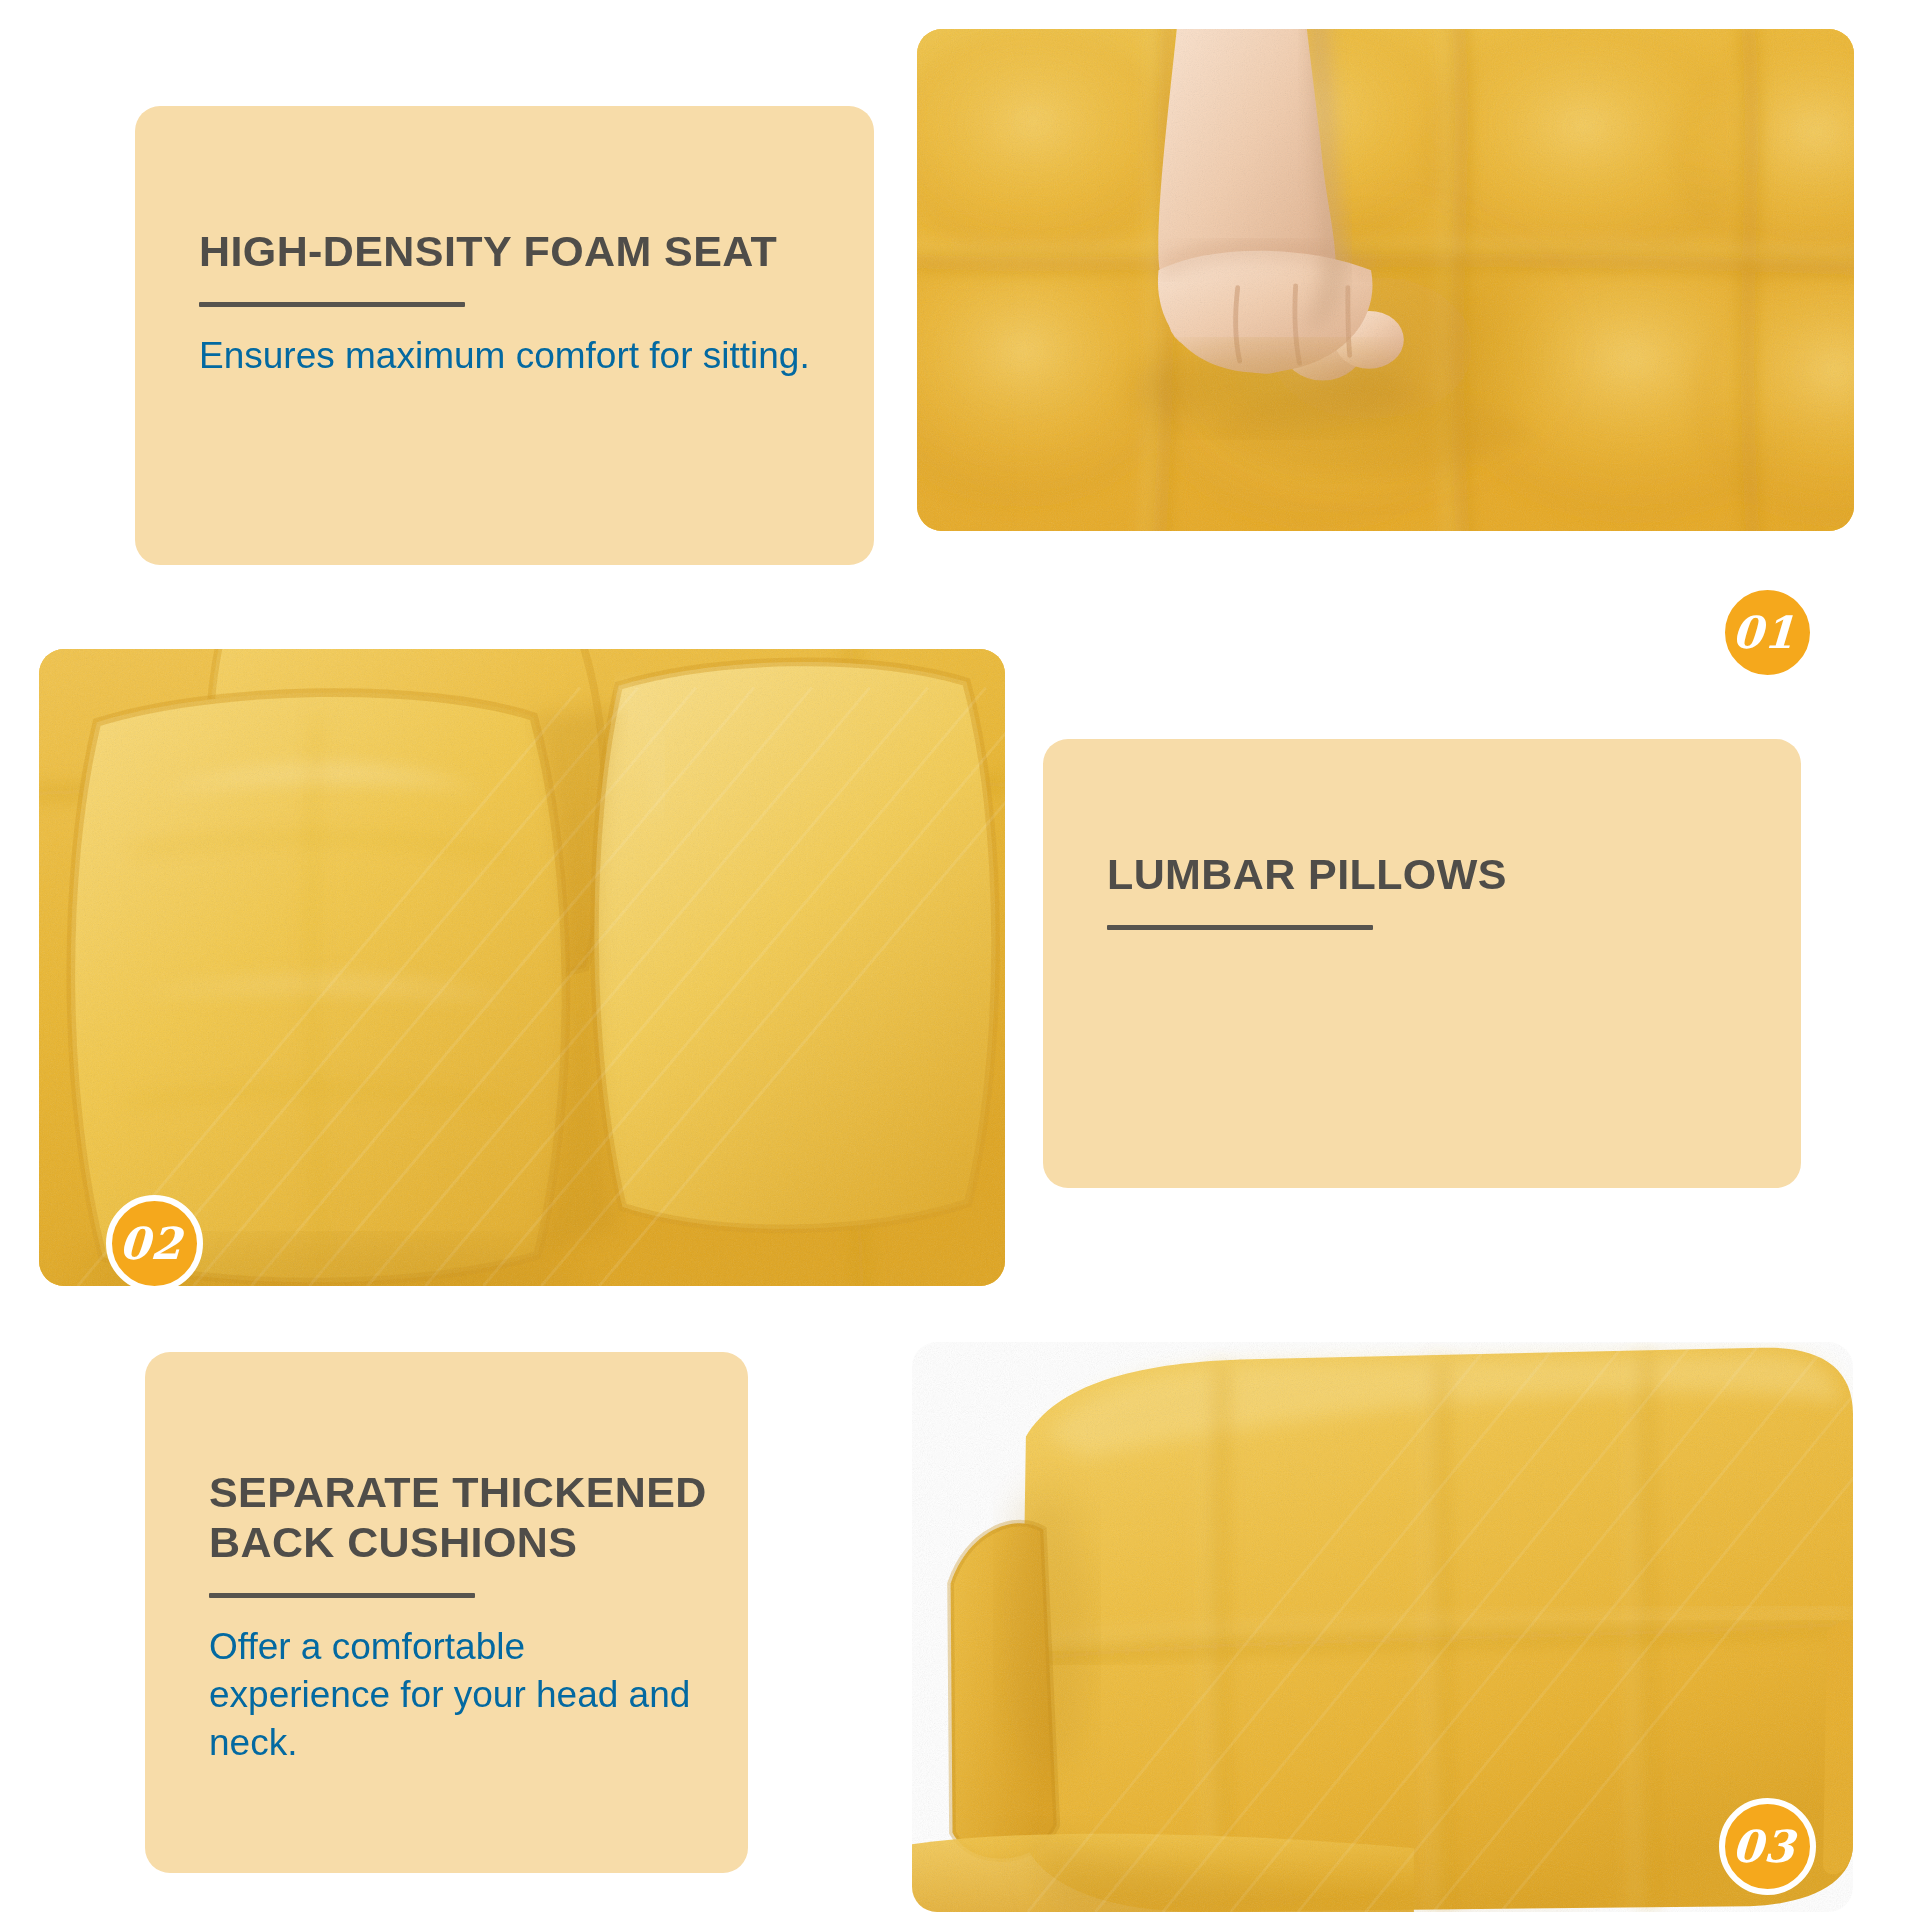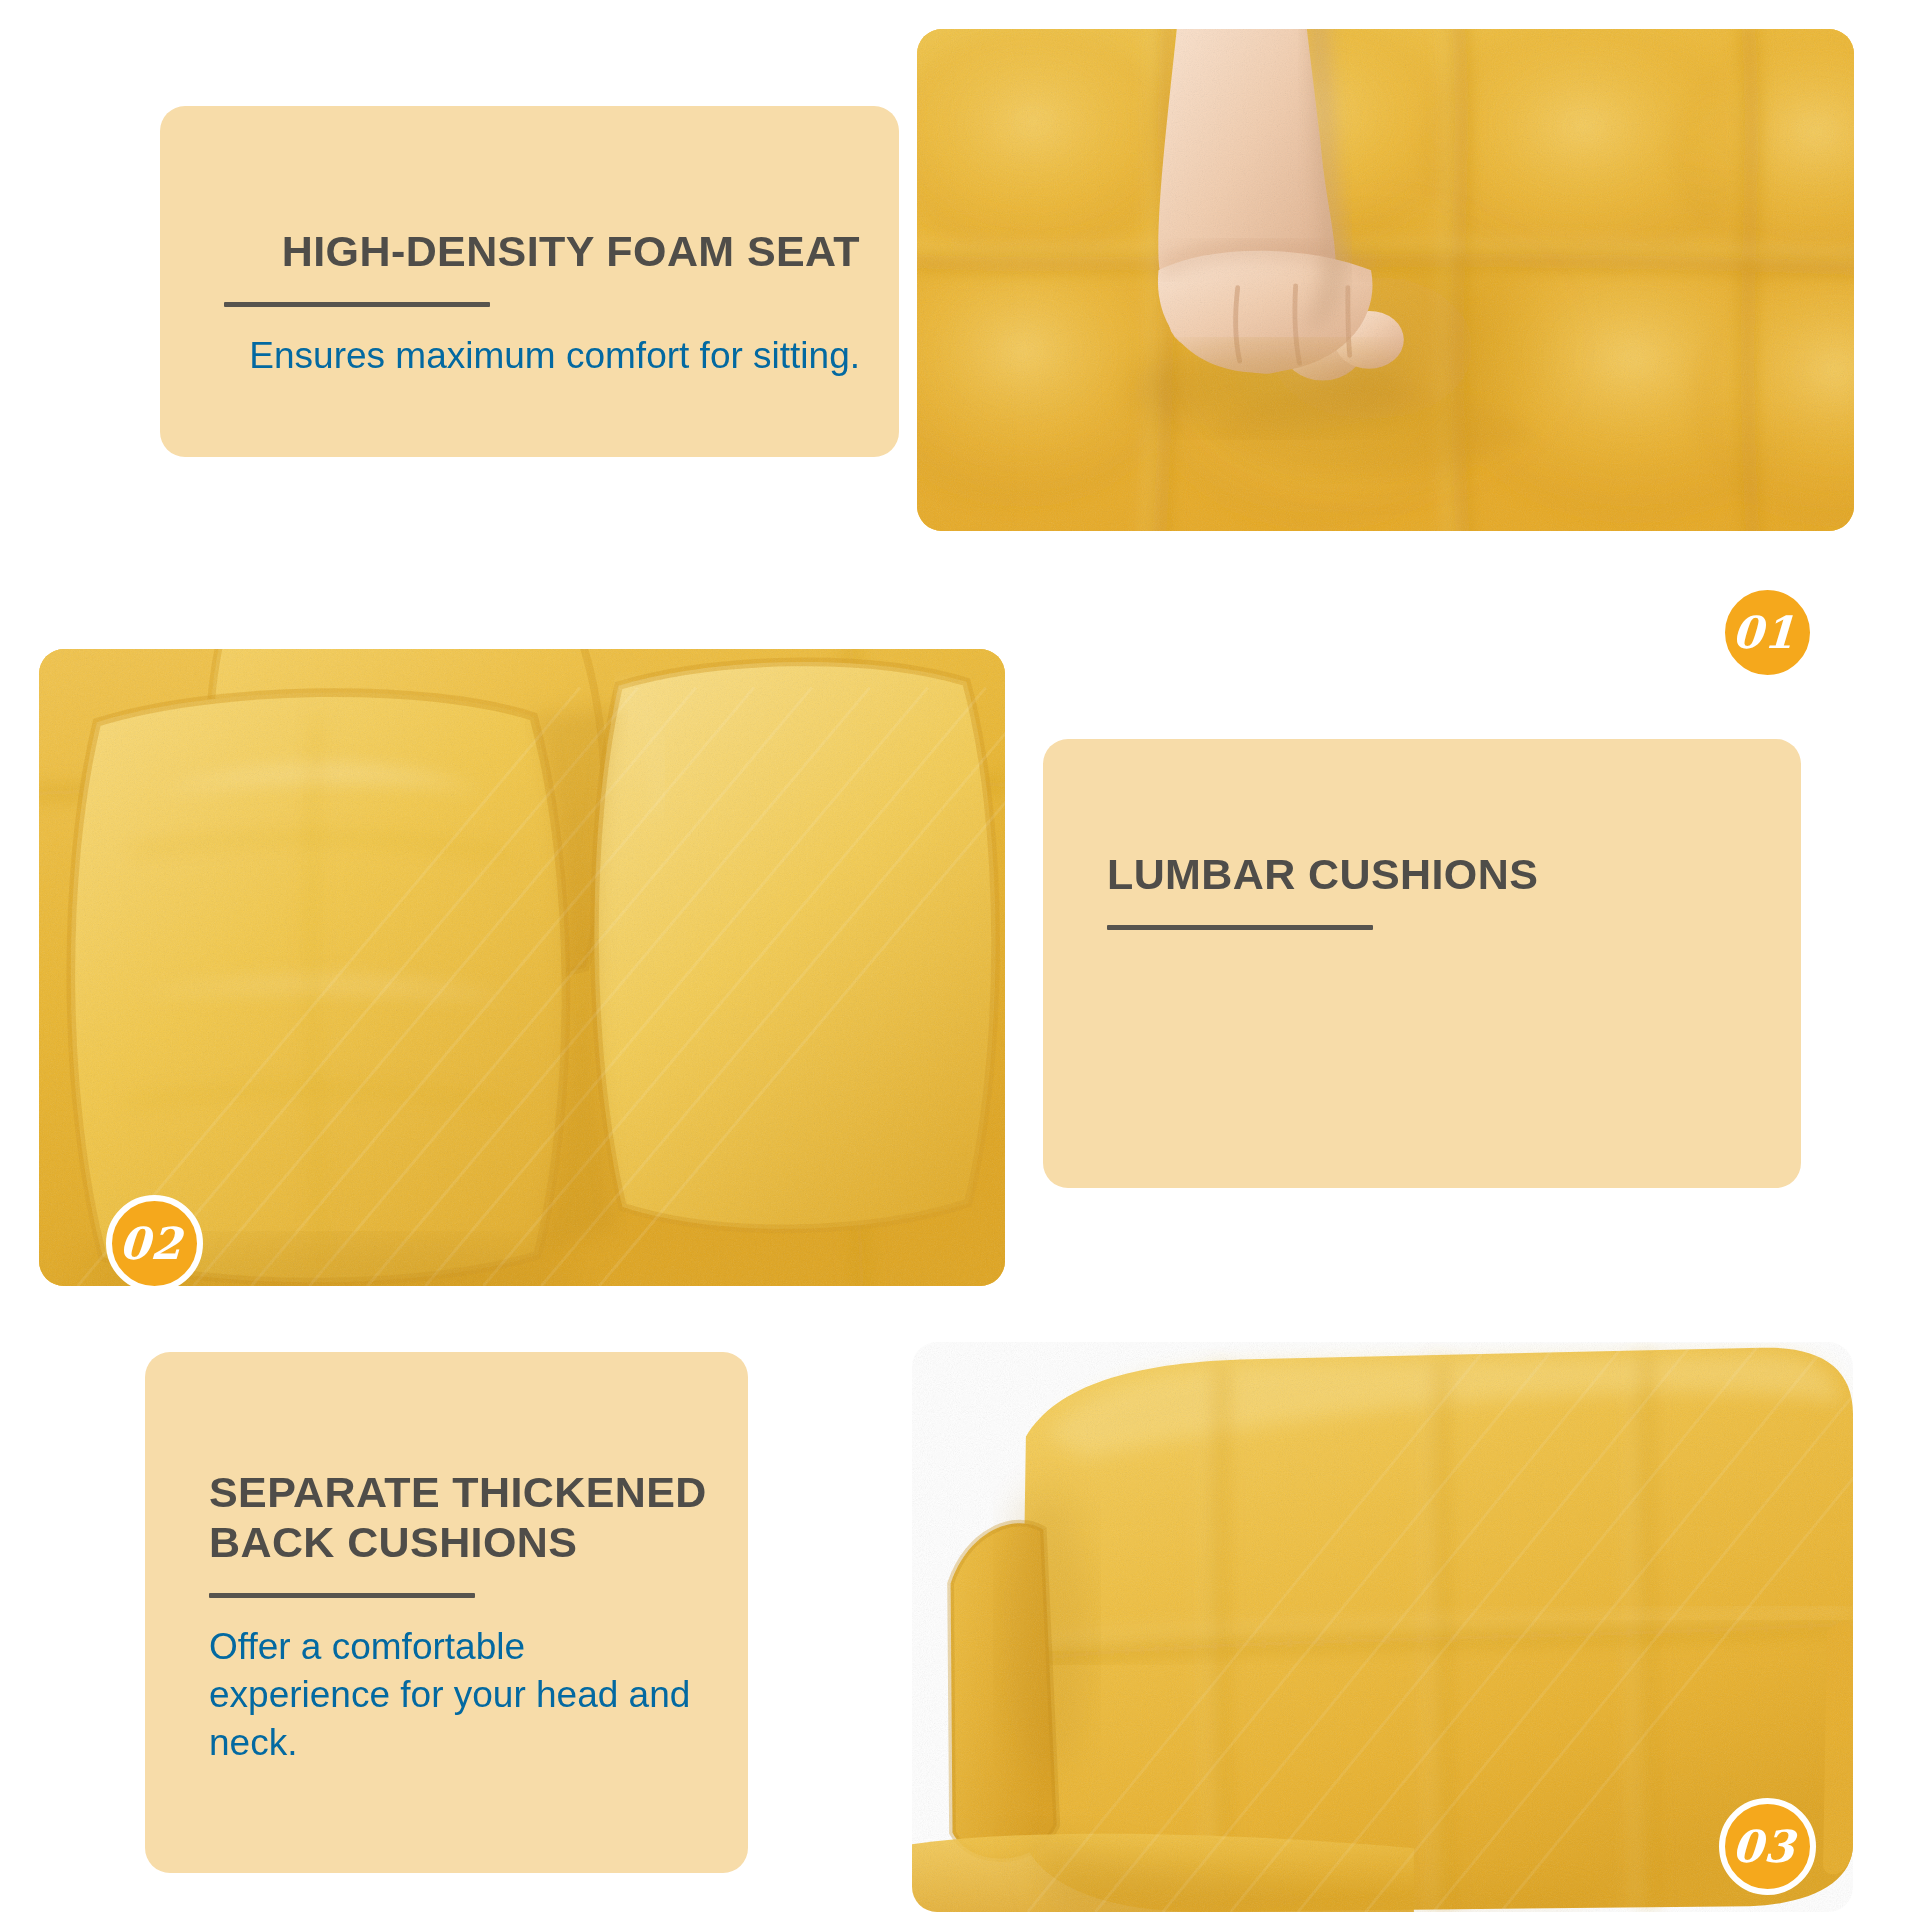--- a/index.html
+++ b/index.html
@@ -174,21 +174,21 @@
 
       <ellipse cx="370" cy="372" rx="150" ry="44" fill="#b9800f" opacity="0.28" filter="url(#soft2)"></ellipse>
 
       <rect width="970" height="520" filter="url(#grain1)" opacity="0.5"></rect>
     </svg>
   </div>
   <div class="badge" style="left:1719px;top:584px;">
     <span>01</span>
   </div>
 
-  <div class="card" style="left:160px;top:106px;width:739px;height:351px;text-align:right;">
+  <div class="card" style="left:135px;top:106px;width:739px;height:459px;">
     <div class="card-inner" style="top:121px;">
       <h2 class="card-title">HIGH-DENSITY FOAM SEAT</h2>
       <div class="card-rule" style="width:266px;"></div>
       <p class="card-body">Ensures maximum comfort for sitting.</p>
     </div>
   </div>
 
   <div class="photo" style="left:39px;top:649px;width:966px;height:637px;">
     <svg viewBox="0 0 1000 660" preserveAspectRatio="none">
       <defs>
@@ -279,21 +279,21 @@
 
       <rect width="1000" height="660" filter="url(#grain2)" opacity="0.5"></rect>
     </svg>
   </div>
   <div class="badge" style="left:106px;top:1195px;">
     <span>02</span>
   </div>
 
   <div class="card" style="left:1043px;top:739px;width:758px;height:449px;">
     <div class="card-inner" style="top:111px;">
-      <h2 class="card-title">LUMBAR CUSHIONS</h2>
+      <h2 class="card-title">LUMBAR PILLOWS</h2>
       <div class="card-rule" style="width:266px;"></div>
     </div>
   </div>
 
   <div class="photo" style="left:912px;top:1342px;width:941px;height:570px;background:#ffffff;">
     <svg viewBox="0 0 975 590" preserveAspectRatio="none">
       <defs>
         <linearGradient id="cBody" x1="0.1" y1="0" x2="0.6" y2="1">
           <stop offset="0%" stop-color="#f6cf5b"></stop>
           <stop offset="35%" stop-color="#f0c041"></stop>

